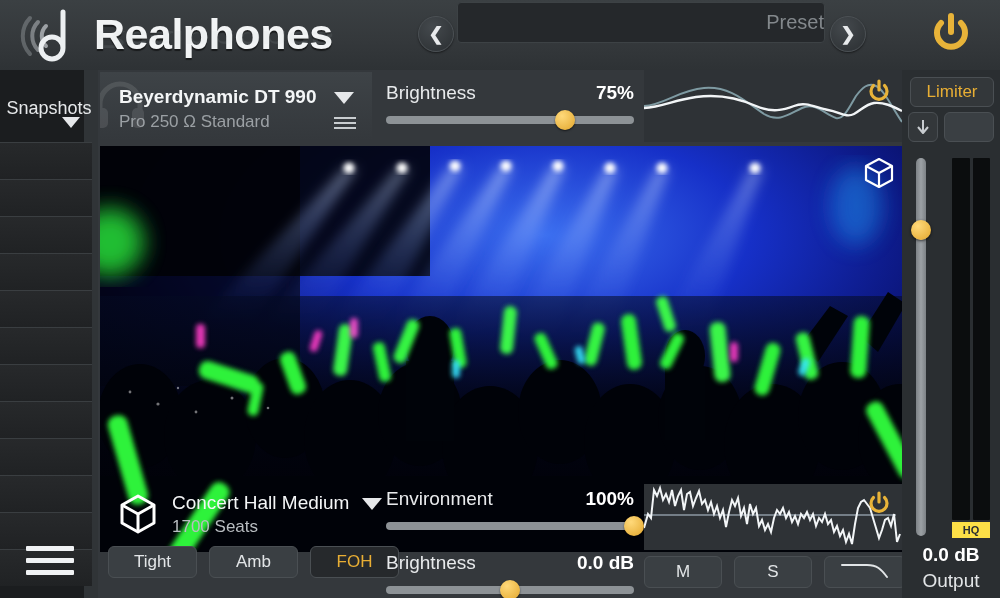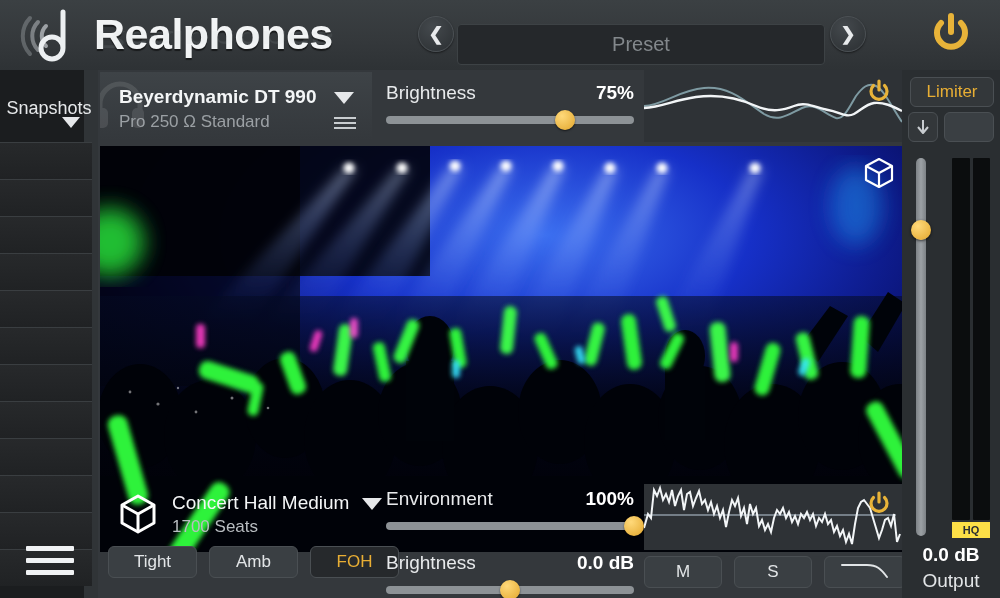--- a/index.html
+++ b/index.html
@@ -48,26 +48,26 @@
     background: radial-gradient(circle at 40% 30%, #44494d, #2b2f32);
     border: 1px solid #4b5054;
     display: flex; align-items: center; justify-content: center;
     color: #e8eaec; font-size: 18px; font-weight: bold;
     box-shadow: 0 1px 2px rgba(0,0,0,0.5);
     cursor: pointer;
   }
   #preset-prev { left: 418px; }
   #preset-next { left: 830px; }
   .preset-field {
-    position: absolute; left: 457px; top: 24px;
+    position: absolute; left: 457px; top: 2px;
     width: 368px; height: 41px;
     background: #25282b;
     border: 1px solid #3d4245;
     border-radius: 4px;
-    display: flex; align-items: center; justify-content: center;
+    display: flex; align-items: center; justify-content: flex-end;
     color: #83888c; font-size: 20px;
     cursor: pointer;
   }
   .power-main {
     position: absolute; left: 928px; top: 10px;
     width: 46px; height: 46px;
     cursor: pointer;
   }
 
   

